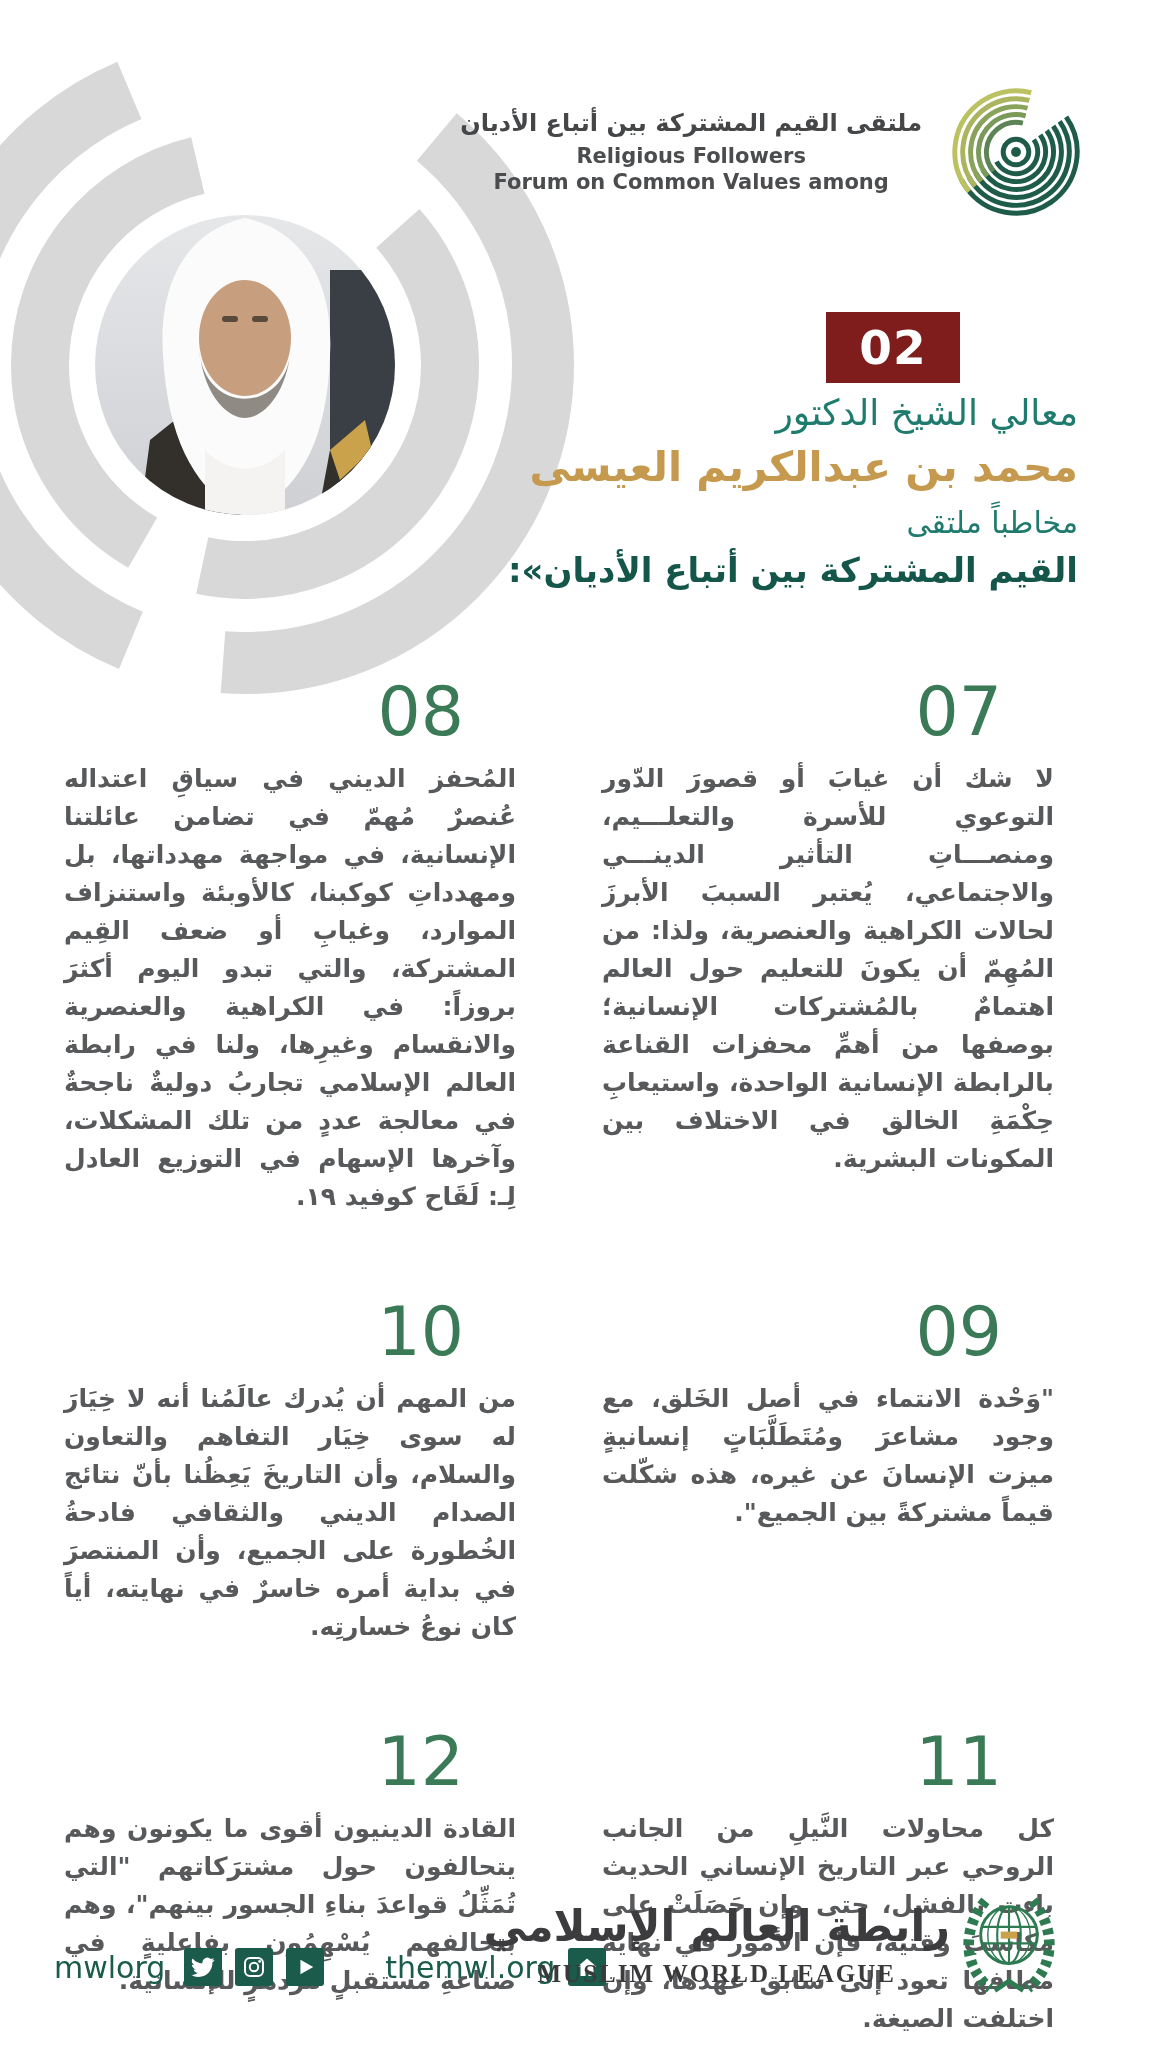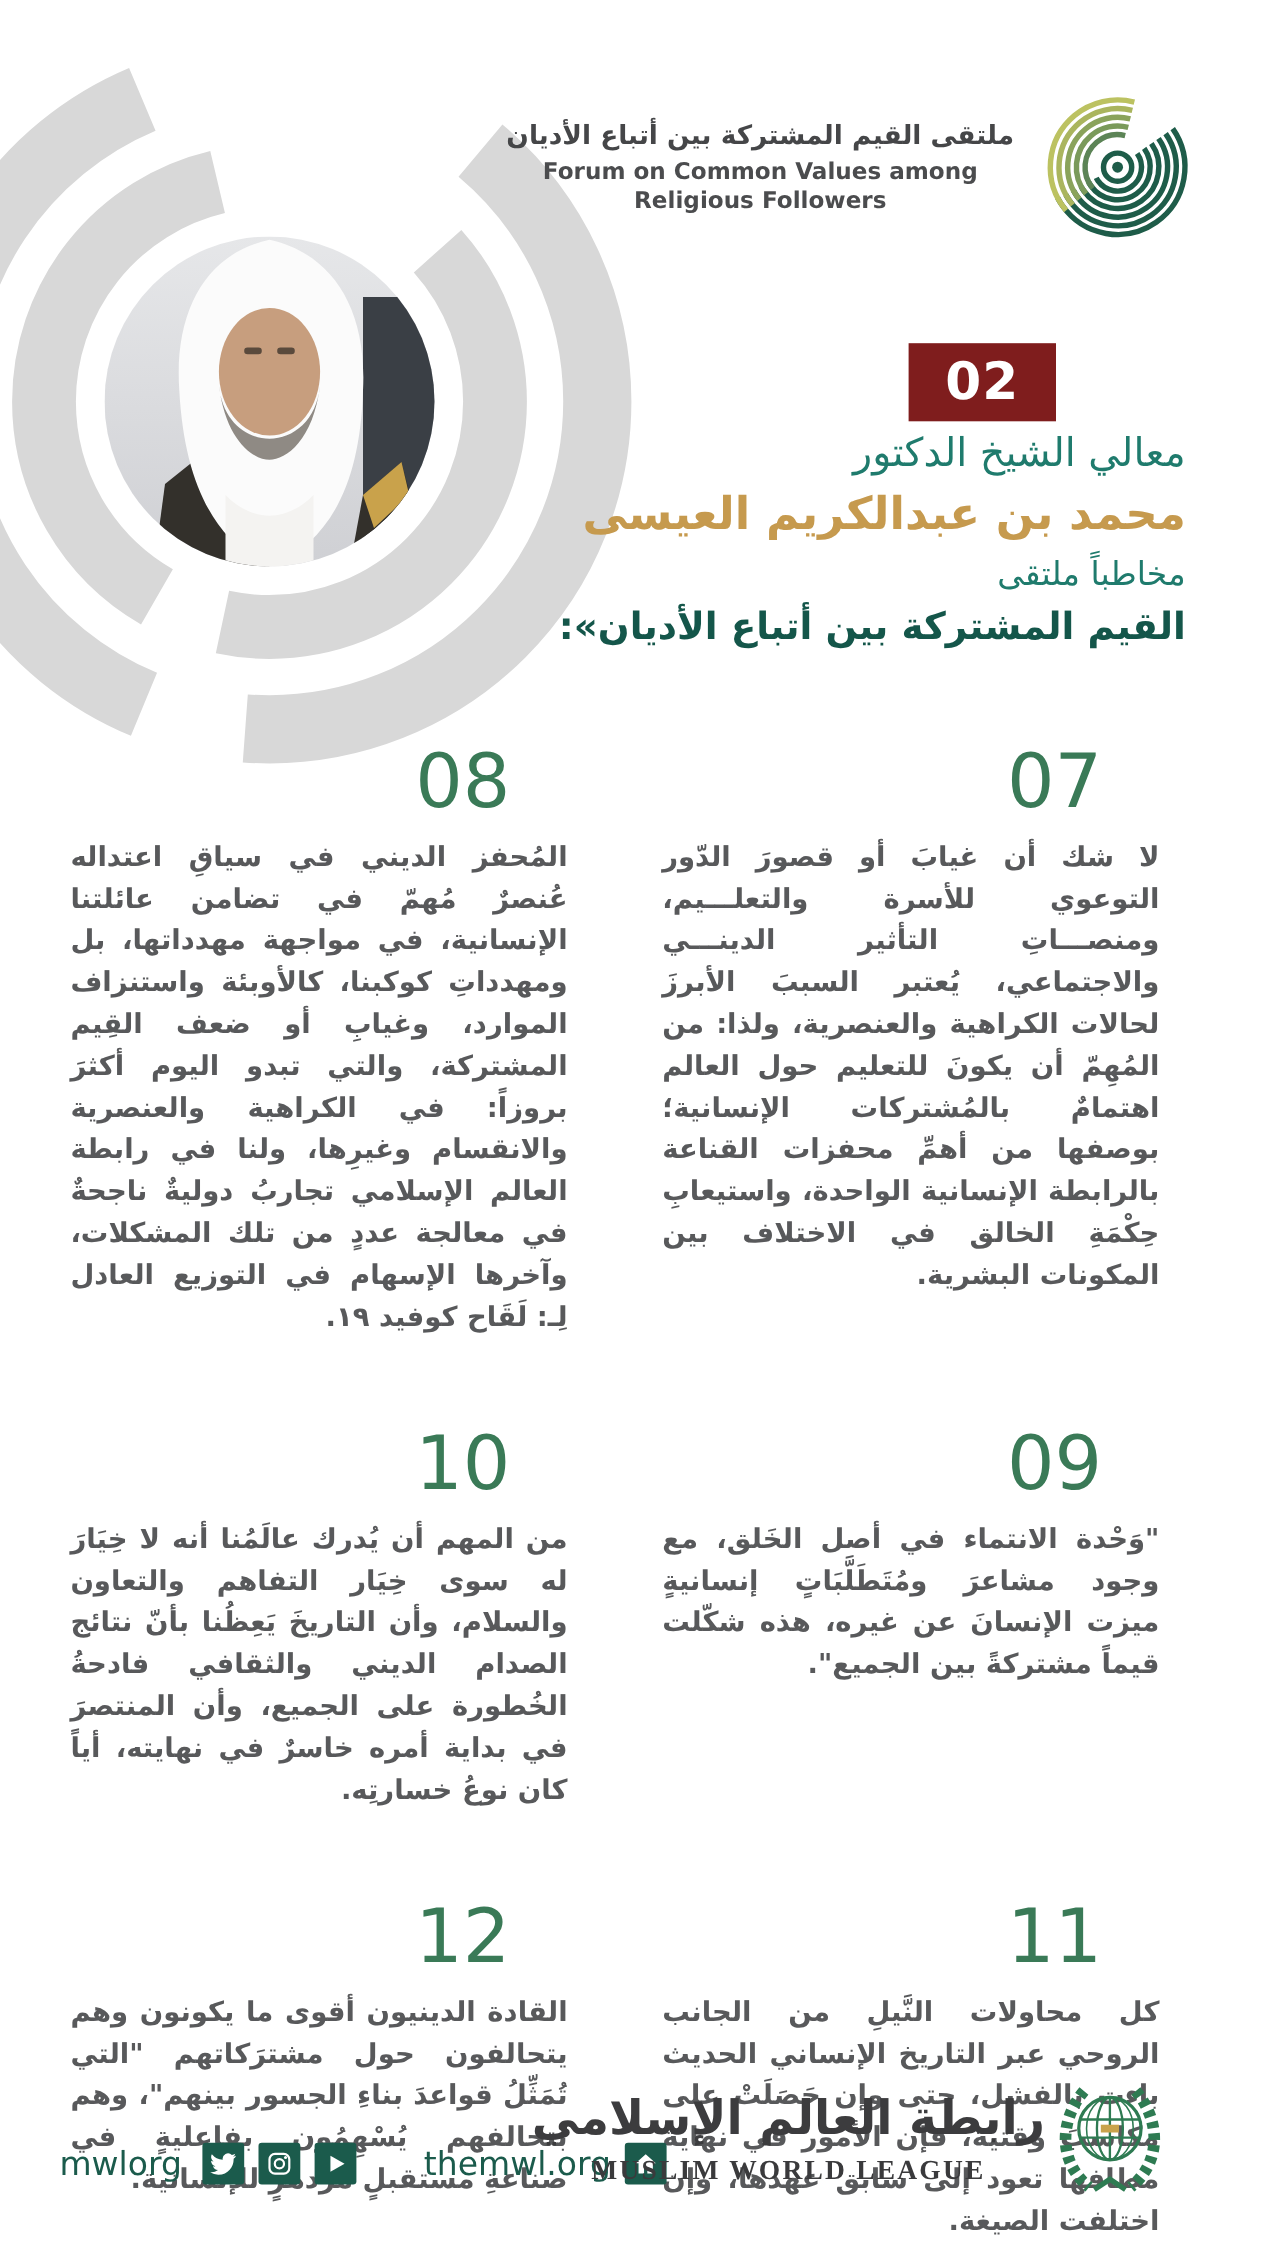--- a/index.html
+++ b/index.html
@@ -79,22 +79,22 @@
       <path d="M199,330 C205,395 285,395 291,330 C285,380 260,398 245,398 C230,398 205,380 199,330 Z" fill="#8f8a84"></path>
       <rect x="222" y="296" width="16" height="6" rx="3" fill="#5a4a3c"></rect>
       <rect x="252" y="296" width="16" height="6" rx="3" fill="#5a4a3c"></rect>
       <path d="M205,430 C230,455 260,455 285,430 L285,497 L205,497 Z" fill="#f4f3f1"></path>
     </g>
   </svg>
 
   <header class="brand">
     <div class="brand-text">
       <div class="brand-ar">ملتقى القيم المشتركة بين أتباع الأديان</div>
+      <div class="brand-en">Religious Followers</div>
       <div class="brand-en">Forum on Common Values among</div>
-      <div class="brand-en">Religious Followers</div>
     </div>
     <svg width="148" height="148" viewBox="0 0 150 150">
       <g fill="none" stroke-linecap="butt">
         <circle cx="75" cy="75" r="62" stroke="#1e5c49" stroke-width="5" stroke-dasharray="203 187" transform="rotate(-35 75 75)"></circle>
         <circle cx="75" cy="75" r="62" stroke="#bcc261" stroke-width="5" stroke-dasharray="156 234" transform="rotate(140 75 75)"></circle>
         <circle cx="75" cy="75" r="54" stroke="#1e5c49" stroke-width="5" stroke-dasharray="176 163" transform="rotate(-35 75 75)"></circle>
         <circle cx="75" cy="75" r="54" stroke="#aab55e" stroke-width="5" stroke-dasharray="136 203" transform="rotate(140 75 75)"></circle>
         <circle cx="75" cy="75" r="46" stroke="#1e5c49" stroke-width="5" stroke-dasharray="150 139" transform="rotate(-35 75 75)"></circle>
         <circle cx="75" cy="75" r="46" stroke="#8aa35b" stroke-width="5" stroke-dasharray="116 173" transform="rotate(140 75 75)"></circle>
         <circle cx="75" cy="75" r="38" stroke="#1e5c49" stroke-width="5" stroke-dasharray="124 115" transform="rotate(-35 75 75)"></circle>

